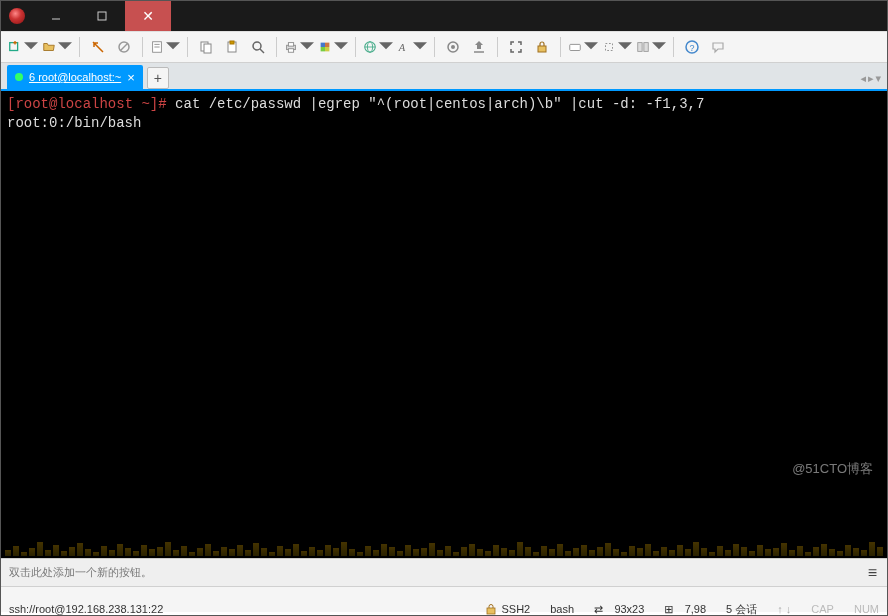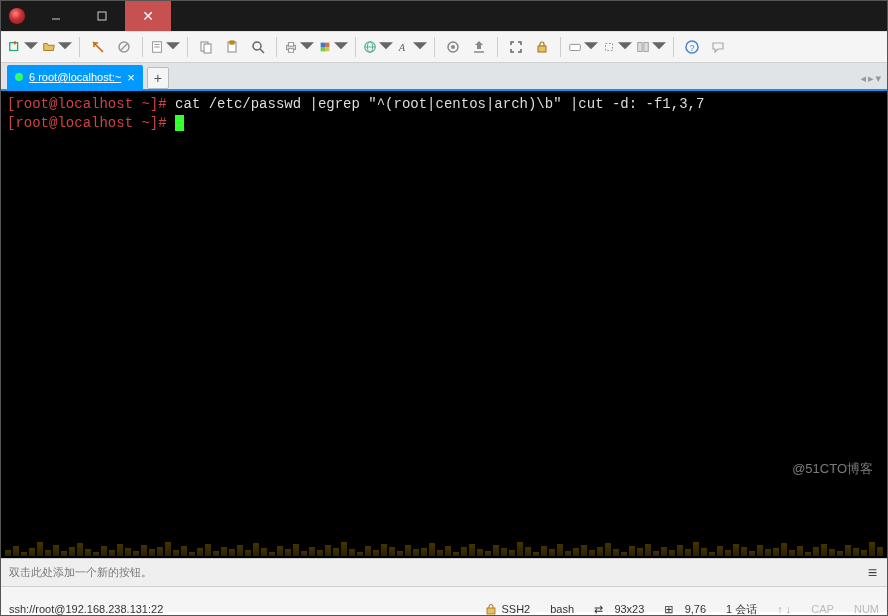--- a/index.html
+++ b/index.html
@@ -239,21 +239,21 @@
   <div class="newtab">+</div>
   <div class="tabnav">
     <span>◂</span>
     <span>▸</span>
     <span>▾</span>
   </div>
 </div>
 
 <div class="terminal">
   <div class="line"><span class="prompt-bracket">[</span><span class="prompt-user">root</span><span class="prompt-at">@</span><span class="prompt-user">localhost</span><span class="prompt-path"> ~</span><span class="prompt-bracket">]</span><span class="prompt-hash"># </span><span class="cmd">cat /etc/passwd |egrep "^(root|centos|arch)\b" |cut -d: -f1,3,7</span></div>
-  <div class="line"><span class="prompt-bracket">[</span><span class="prompt-user">root</span><span class="prompt-at">@</span><span class="prompt-user">localhost</span><span class="prompt-path"> ~</span><span class="prompt-bracket">]</span><span class="prompt-hash"># </span><span class="cursor"></span></div>
+  <div class="line out">root:0:/bin/bash</div>
 
   <div class="equalizer">
     <span style="height:6px"></span>
       <span style="height:10px"></span>
       <span style="height:4px"></span>
       <span style="height:8px"></span>
       <span style="height:14px"></span>
       <span style="height:6px"></span>
       <span style="height:11px"></span>
       <span style="height:5px"></span>
@@ -373,18 +373,18 @@
   <span class="fill"></span>
   <span class="item">
     <svg class="lock" viewBox="0 0 12 12">
         <rect x="2" y="5" width="8" height="6" fill="#e8c060" stroke="#a07020" stroke-width="0.8"></rect>
         <path d="M4 5 L4 3.5 A2 2 0 0 1 8 3.5 L8 5" fill="none" stroke="#a07020" stroke-width="1"></path>
       </svg>
     <span>SSH2</span>
   </span>
   <span class="item">bash</span>
   <span class="item"><span>⇄</span>&nbsp;<span>93x23</span></span>
-  <span class="item"><span>⊞</span>&nbsp;<span>9,76</span></span>
-  <span class="item">1 会话</span>
+  <span class="item"><span>⊞</span>&nbsp;<span>7,98</span></span>
+  <span class="item">5 会话</span>
   <span class="item" style="color:#aaa">↑  ↓</span>
   <span class="item" style="color:#bbb">CAP</span>
   <span class="item" style="color:#bbb">NUM</span>
 </div>
 
 </body></html>

